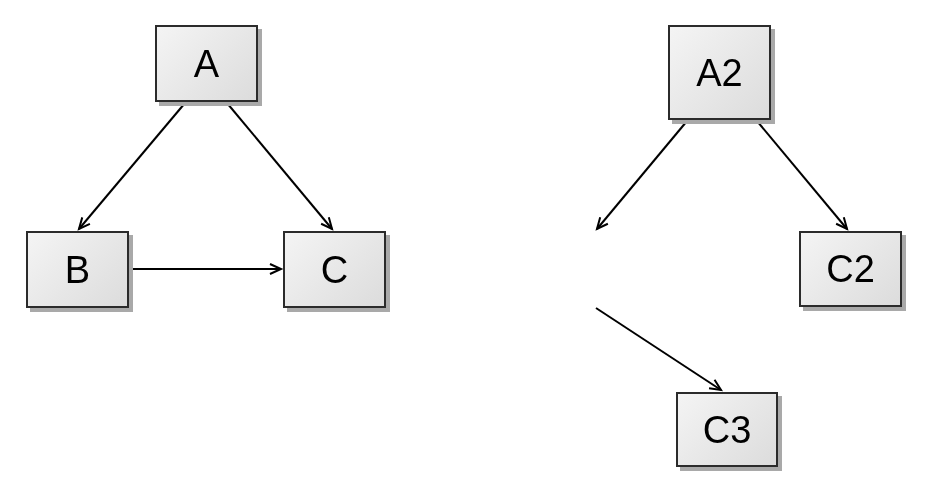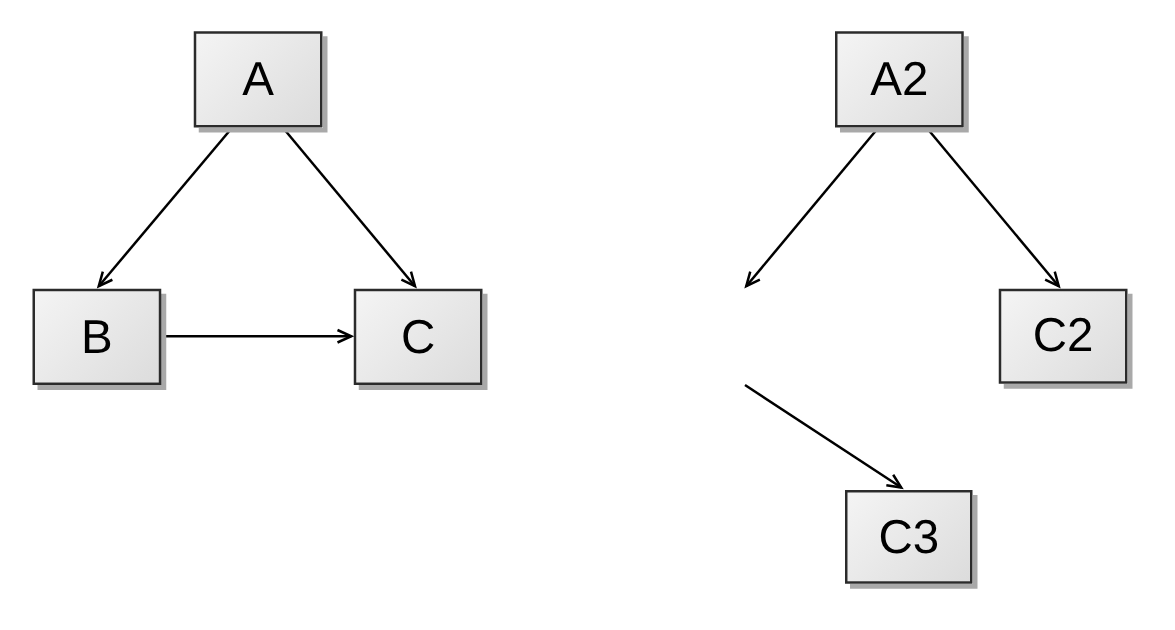--- a/index.html
+++ b/index.html
@@ -63,21 +63,21 @@
     </svg>
 <div class="node" style="left: 155px; top: 25px; width: 103px; height: 77px;">
       <span class="node-label">A</span>
     </div>
     <div class="node" style="left: 26px; top: 231px; width: 103px; height: 77px;">
       <span class="node-label">B</span>
     </div>
     <div class="node" style="left: 283px; top: 231px; width: 103px; height: 77px;">
       <span class="node-label">C</span>
     </div>
-    <div class="node" style="left: 668px; top: 25px; width: 103px; height: 77px; text-align: center;">
+    <div class="node" style="left: 668px; top: 25px; width: 103px; height: 95px; text-align: center;">
       <span class="node-label">A2</span>
     </div>
     <div class="node" style="left: 799px; top: 231px; width: 103px; height: 76px;">
       <span class="node-label">C2</span>
     </div>
     <div class="node" style="left: 676px; top: 392px; width: 102px; height: 75px;">
       <span class="node-label">C3</span>
     </div>
   </div>
 

